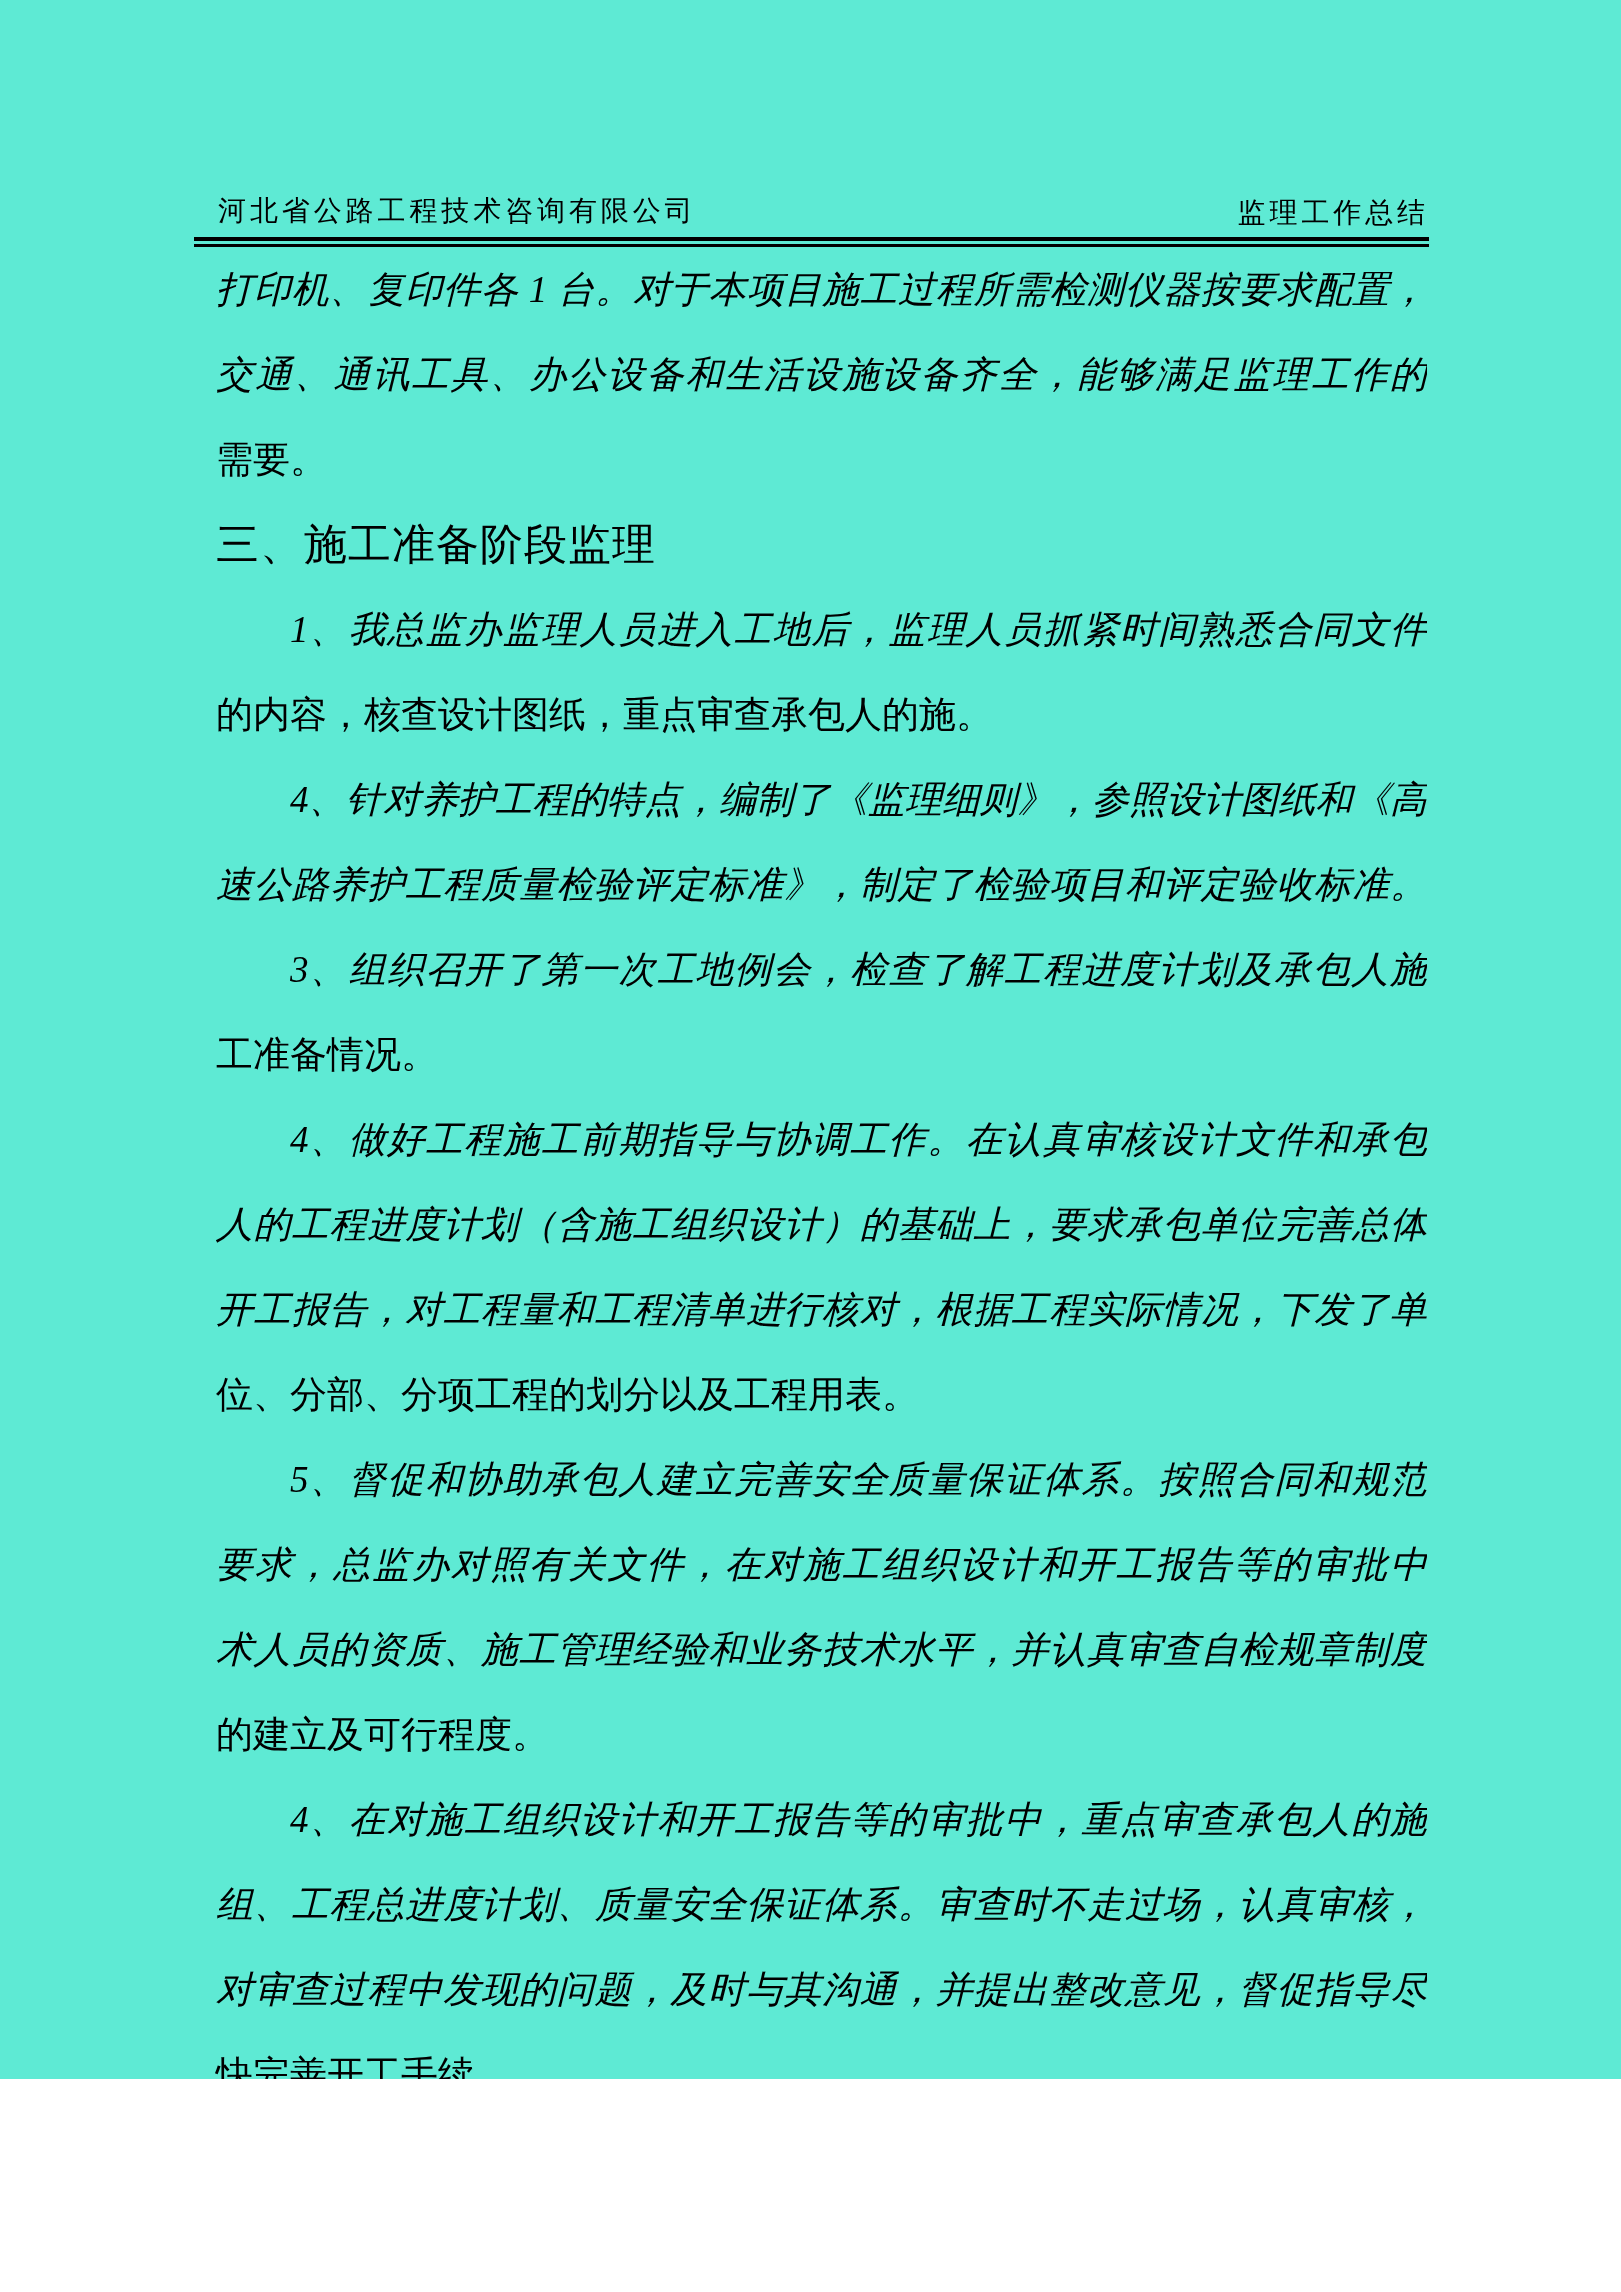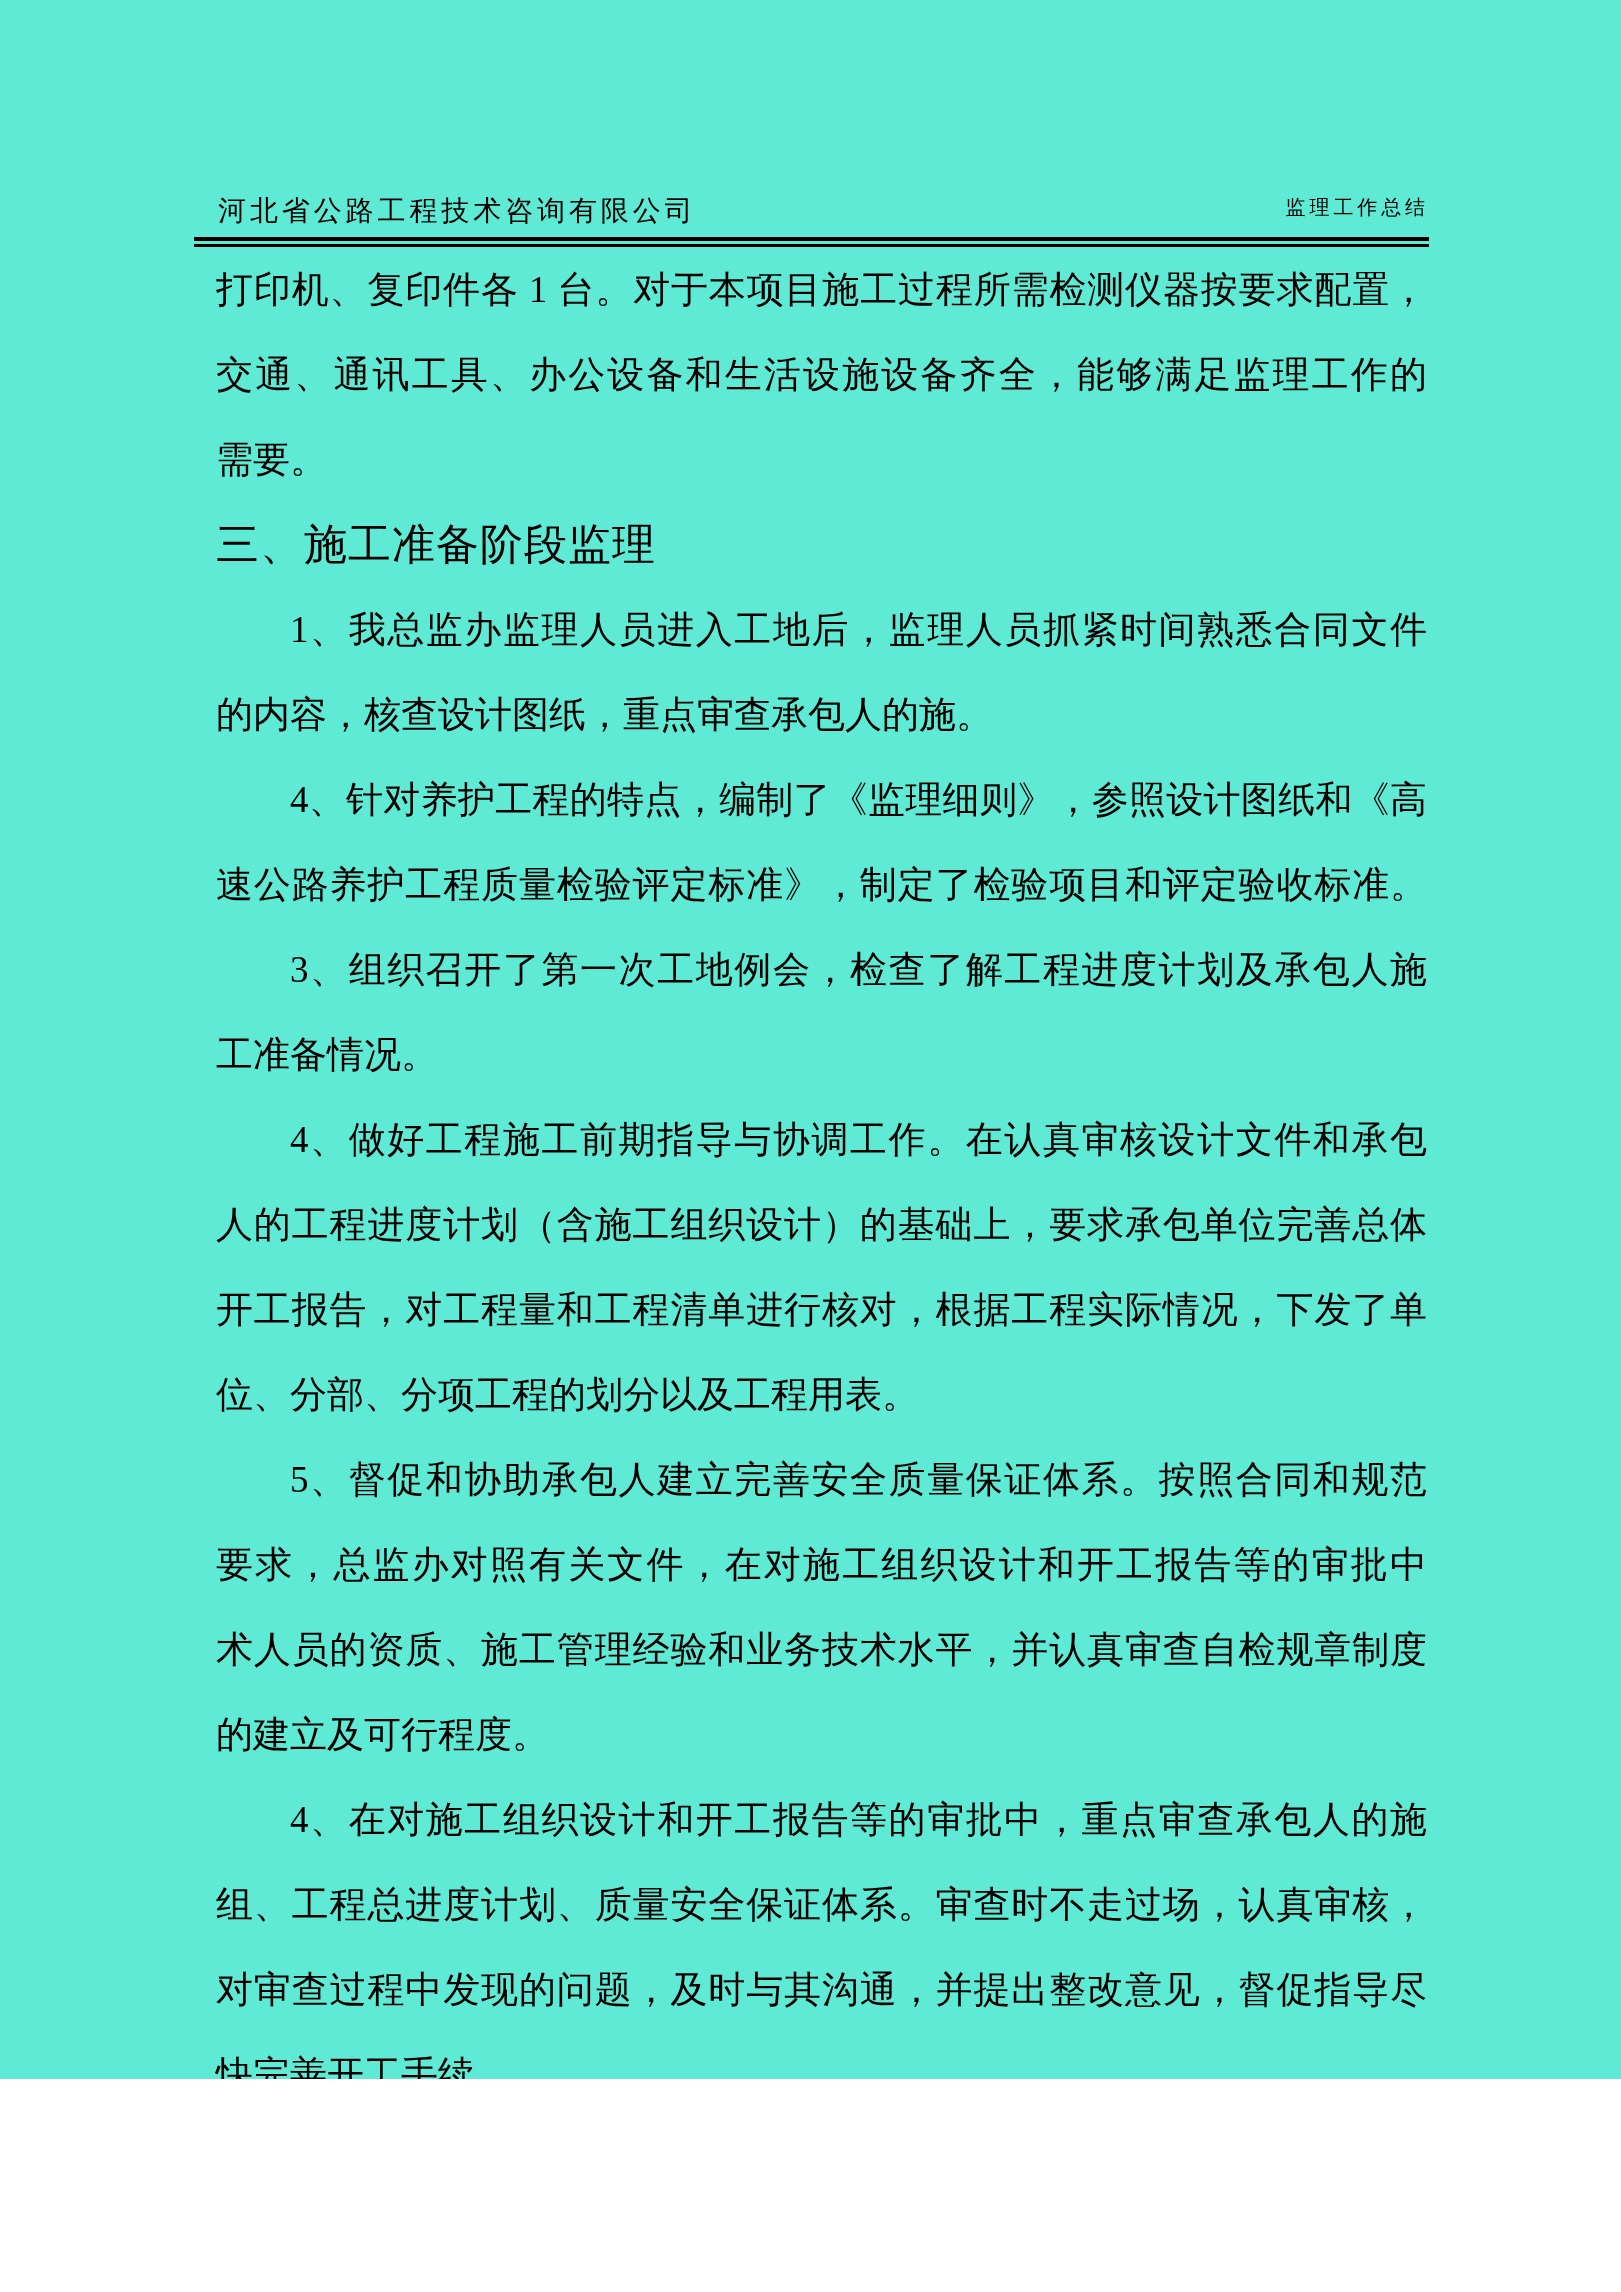--- a/index.html
+++ b/index.html
@@ -11,37 +11,37 @@
     color:#000;
     overflow:hidden;
   }
   
   .hdr-left{
     position:absolute;left:218px;top:192px;
     font-size:28px;letter-spacing:3.9px;white-space:nowrap;
   }
   .hdr-right{
     position:absolute;right:192px;top:194px;
-    font-size:20px;letter-spacing:3.9px;white-space:nowrap;
+    font-size:28px;letter-spacing:3.9px;white-space:nowrap;
   }
   .rule{position:absolute;left:194px;width:1235px;background:#000;}
   .rule-top{top:237px;height:3.9px;}
   .rule-bottom{top:244px;height:2.9px;}
   
   .body-text{
     position:absolute;left:216px;top:247px;width:1211px;
   }
   .line{
     height:85px;line-height:85px;
     font-size:37px;
     text-align:justify;
     text-align-last:left;
     white-space:nowrap;
   }
-  .line.fill{text-align-last:justify;white-space:normal;overflow:hidden;}
+  .line.fill{text-align-last:justify;white-space:normal;overflow:hidden;font-style:italic;}
   .line.indent{text-indent:74px;}
   .line.heading{
     font-weight:normal;font-size:43px;letter-spacing:1px;
     text-align-last:left;white-space:nowrap;
   }
   
   .footer-ribbon{
     position:absolute;left:681px;top:2166px;width:284px;height:82px;
   }
 </style>

